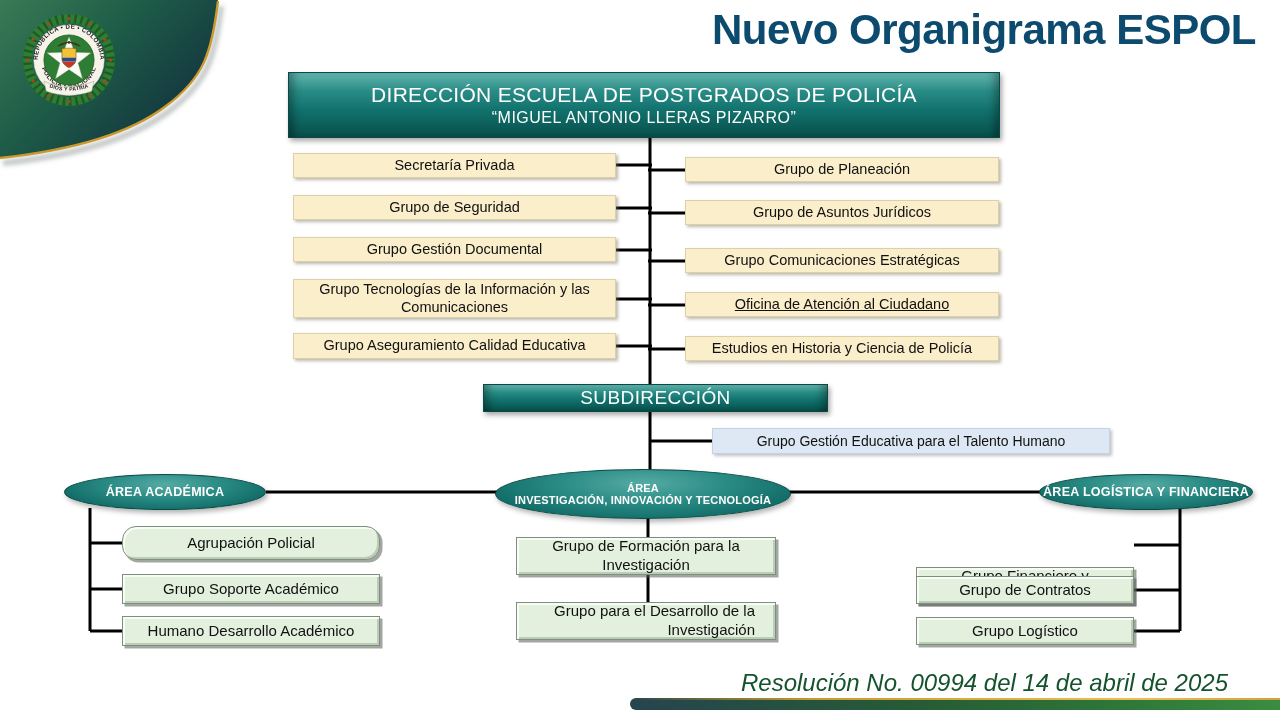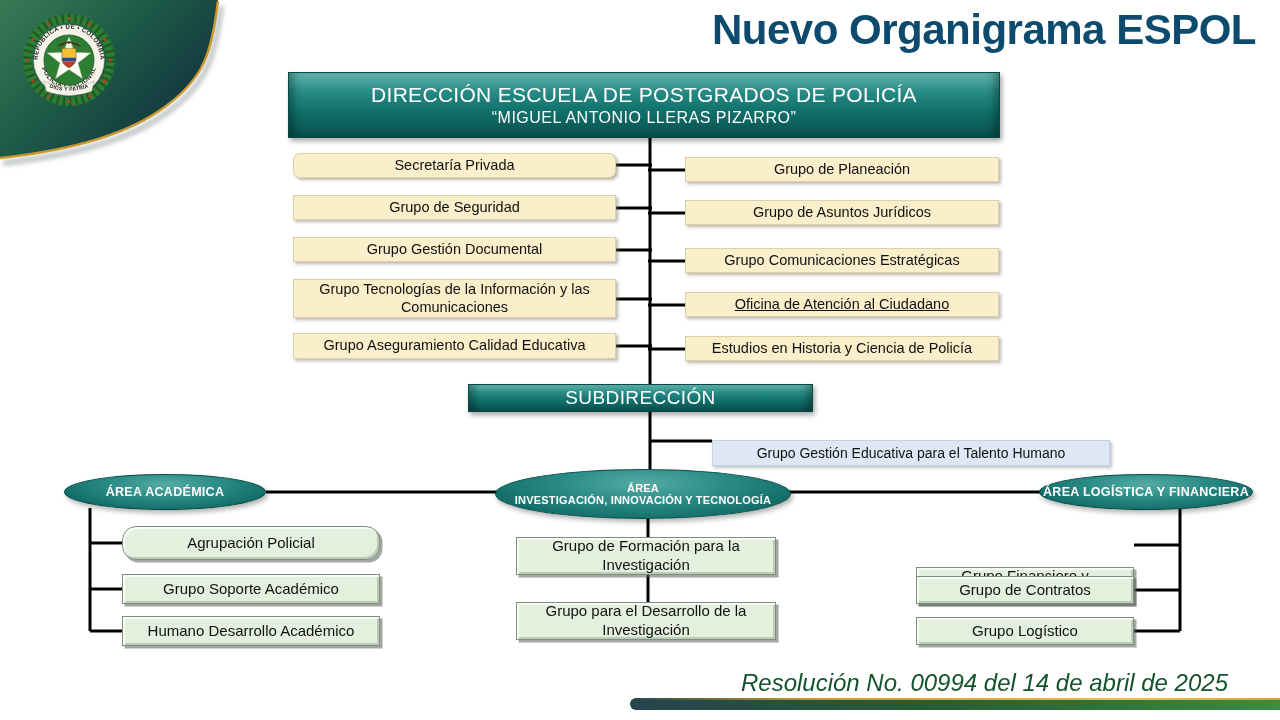--- a/index.html
+++ b/index.html
@@ -137,21 +137,21 @@
     </text>
   </svg>
 
   <h1 class="title">Nuevo Organigrama ESPOL</h1>
 
   <div class="box teal main-box" style="left:288px;top:72px;width:712px;height:66px;">
     <span class="l1">DIRECCIÓN ESCUELA DE POSTGRADOS DE POLICÍA</span>
     <span class="l2">“MIGUEL ANTONIO LLERAS PIZARRO”</span>
   </div>
 
-  <div class="box cream" style="left:293px;top:153px;width:323px;height:25px;border-radius:7px;">
+  <div class="box cream" style="left:293px;top:153px;width:323px;height:25px;">
     <span>Secretaría Privada</span>
     </div>
   <div class="box cream" style="left:293px;top:195px;width:323px;height:25px;">
     <span>Grupo de Seguridad</span>
     </div>
   <div class="box cream" style="left:293px;top:237px;width:323px;height:25px;">
     <span>Grupo Gestión Documental</span>
     </div>
   <div class="box cream" style="left:293px;top:279px;width:323px;height:39px;padding:0 14px;">
     <span>Grupo Tecnologías de la Información y las Comunicaciones</span>
@@ -169,25 +169,25 @@
   <div class="box cream" style="left:685px;top:248px;width:314px;height:25px;">
     <span>Grupo Comunicaciones Estratégicas</span>
     </div>
   <div class="box cream" style="left:685px;top:292px;width:314px;height:25px;text-decoration:underline;">
     <span>Oficina de Atención al Ciudadano</span>
     </div>
   <div class="box cream" style="left:685px;top:336px;width:314px;height:25px;">
     <span>Estudios en Historia y Ciencia de Policía</span>
     </div>
 
-  <div class="box teal sub-box" style="left:468px;top:384px;width:345px;height:28px;">
+  <div class="box teal sub-box" style="left:483px;top:384px;width:345px;height:28px;">
     <span>SUBDIRECCIÓN</span>
     </div>
 
-  <div class="box blue" style="left:712px;top:428px;width:398px;height:26px;margin-top:12px;">
+  <div class="box blue" style="left:712px;top:428px;width:398px;height:26px;">
     <span>Grupo Gestión Educativa para el Talento Humano</span>
     </div>
 
   <div class="oval" style="left:64px;top:474px;width:202px;height:36px;">
     <span class="a1">ÁREA ACADÉMICA</span>
     </div>
   <div class="oval" style="left:495px;top:469px;width:296px;height:50px;">
     <span class="a2">ÁREA</span>
     <span class="a2">INVESTIGACIÓN, INNOVACIÓN Y TECNOLOGÍA</span>
     </div>
@@ -201,21 +201,21 @@
   <div class="box green3d" style="left:122px;top:574px;width:258px;height:30px;">
     <span>Grupo Soporte Académico</span>
     </div>
   <div class="box green3d" style="left:122px;top:616px;width:258px;height:30px;">
     <span>Humano Desarrollo Académico</span>
     </div>
 
   <div class="box green3d" style="left:516px;top:537px;width:260px;height:38px;padding:0 20px;">
     <span>Grupo de Formación para la Investigación</span>
     </div>
-  <div class="box green3d" style="left:516px;top:602px;width:260px;height:38px;padding:0 20px;">
+  <div class="box green3d" style="left:516px;top:602px;width:260px;height:38px;padding:0 20px;text-align:right;">
     <span>Grupo para el Desarrollo de la Investigación</span>
     </div>
 
   <div class="box green3d" style="left:916px;top:527px;width:218px;height:37px;padding:0 20px;margin-top:40px;">
     <span>Grupo Financiero y Presupuesto</span>
     </div>
   <div class="box green3d" style="left:916px;top:576px;width:218px;height:28px;">
     <span>Grupo de Contratos</span>
     </div>
   <div class="box green3d" style="left:916px;top:617px;width:218px;height:28px;">

